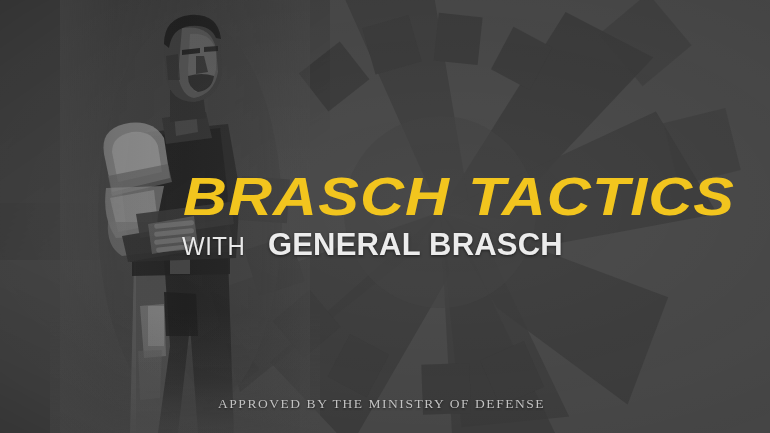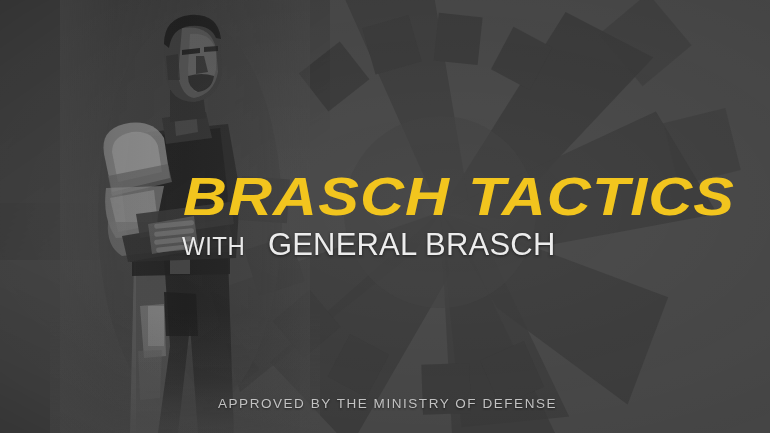--- a/index.html
+++ b/index.html
@@ -142,38 +142,39 @@
     color: #e9e9e9;
     font-stretch: condensed;
     transform: scaleX(0.96);
     transform-origin: left bottom;
     text-shadow: 0 1px 2px rgba(0,0,0,0.45);
   }
 
   .sub-name {
     margin-left: 20px;
     font-size: 31px;
-    font-weight: 400;
+    font-weight: 700;
     letter-spacing: 0.2px;
     color: #ececec;
     transform: scaleX(1.0);
     transform-origin: left bottom;
     text-shadow: 0 1px 3px rgba(0,0,0,0.55);
   }
 
   .footer {
     position: absolute;
     left: 218px;
     top: 396px;
     font-size: 13.5px;
     font-weight: 400;
     letter-spacing: 1.55px;
     color: #c2c2c2;
     pointer-events: auto;
     text-shadow: 0 1px 2px rgba(0,0,0,0.5);
+    font-family: Liberation Serif, serif;
   }
 </style>
 </head>
 <body>
 
 <div id="card">
 
   <div class="bg-base"></div>
 
   <div class="bg-rays">

